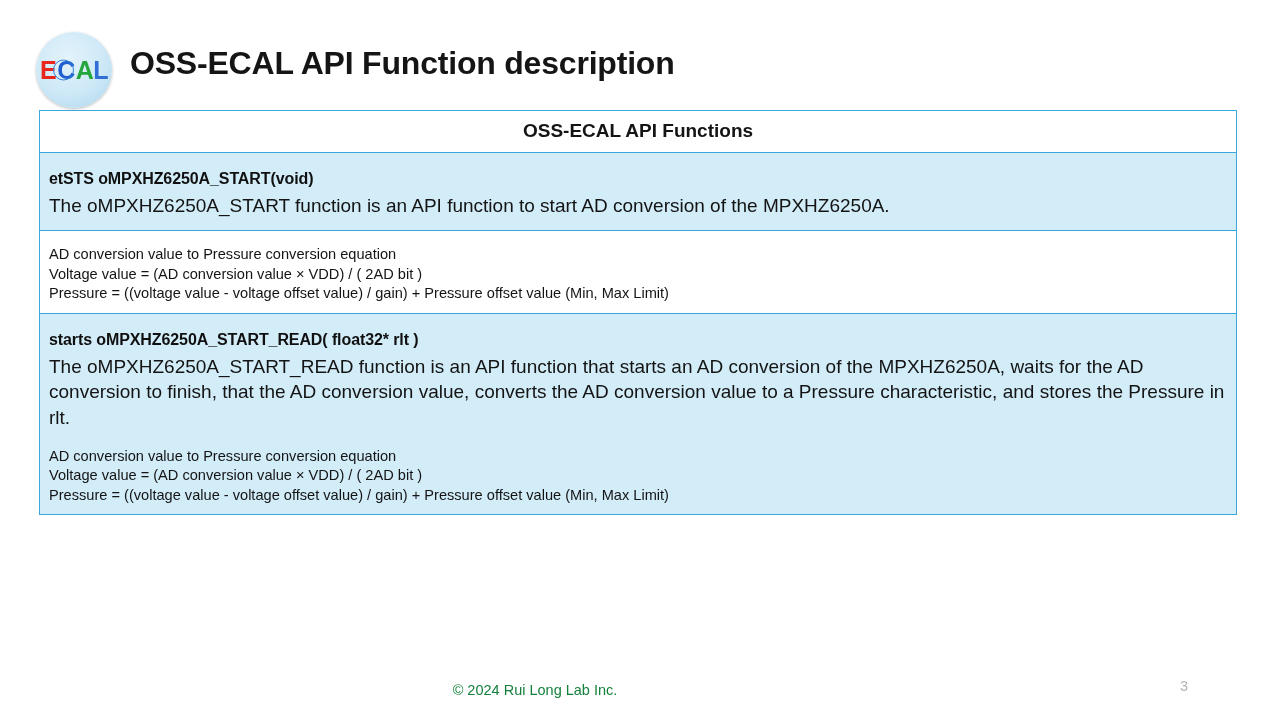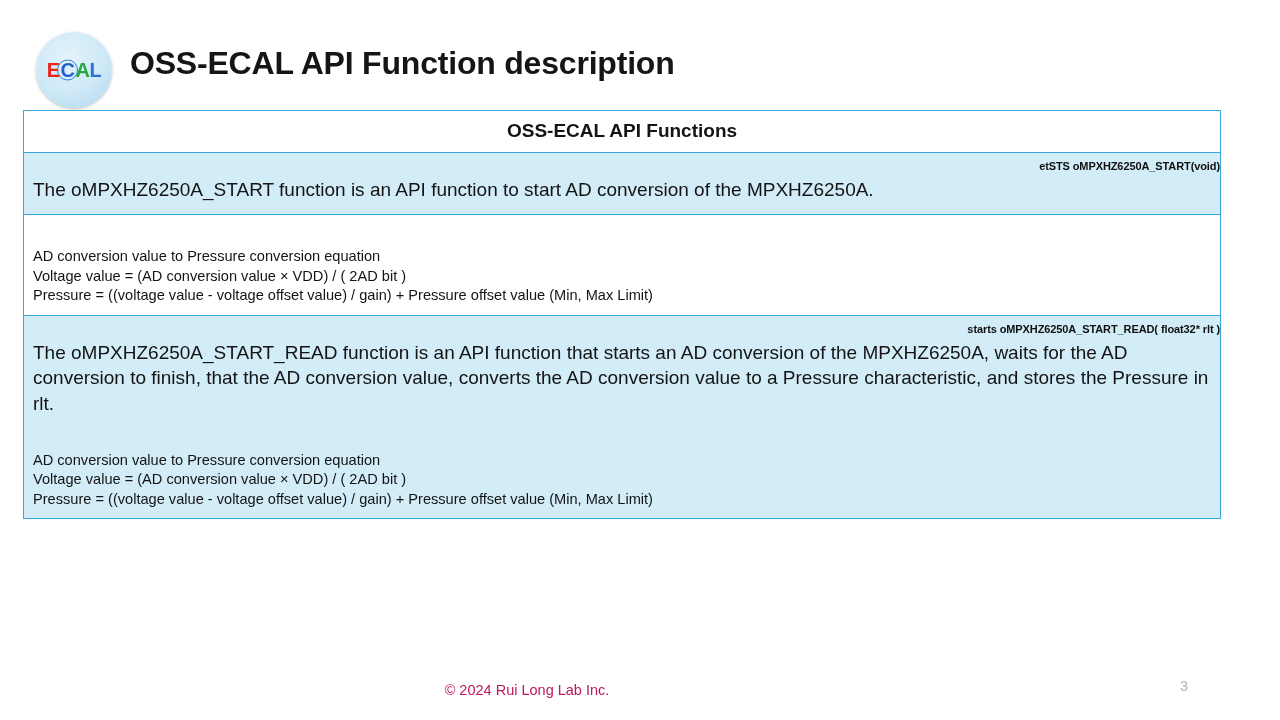--- a/index.html
+++ b/index.html
@@ -36,21 +36,21 @@
     background: radial-gradient(circle at 42% 34%, #e3f3fb 0%, #cfe9f7 52%, #bcdff2 78%, #aed6ee 100%);
     box-shadow: 0 1px 3px rgba(0,0,0,0.28);
     display: flex;
     align-items: center;
     justify-content: center;
     overflow: hidden;
   }
   #brand-logo-text {
     font-family: "Liberation Sans", sans-serif;
     font-weight: bold;
-    font-size: 20px;
+    font-size: 25px;
     letter-spacing: -0.5px;
     line-height: 1;
     white-space: nowrap;
     position: relative;
   }
   #brand-logo-text .l-e { color: #e8261c; }
   #brand-logo-text .l-c { color: #1f5fd0; position: relative; padding: 0 1px; }
   #brand-logo-text .l-a { color: #25a63d; }
   #brand-logo-text .l-l { color: #2f6fd6; }
   .c-ring {
@@ -74,21 +74,21 @@
     font-weight: bold;
     color: #151515;
     letter-spacing: -0.2px;
     white-space: nowrap;
     margin-left: 14px;
   }
 
   
   #api-table {
     position: absolute;
-    left: 23px;
+    left: 39px;
     top: 110px;
     width: 1198px;
     border: 1.6px solid #3aa8dd;
     box-sizing: border-box;
     background: #f97316;
   }
 
   .table-title-row {
     border-bottom: 1.6px solid #3aa8dd;
     background: #ffffff;
@@ -103,59 +103,57 @@
 
   .api-section {
     border-bottom: 1.6px solid #3aa8dd;
     padding: 0;
   }
   .api-section:last-child { border-bottom: none; }
   .api-section.shaded { background: #d2ecf8; }
   .api-section.plain  { background: #ffffff; }
 
   .api-signature {
-    font-size: 11px;
+    font-size: 16px;
     font-weight: bold;
     color: #101010;
-    padding: 7px 0 5px 9px;
+    padding: 17px 0 5px 9px;
     letter-spacing: -0.1px;
-    text-align: right;
   }
 
   .api-body {
     font-size: 19px;
     color: #141414;
     line-height: 1.34;
     padding: 0 10px 3px 9px;
   }
   .api-body p {
     margin: 0 0 0 0;
     padding: 0;
   }
   .api-block-gap { height: 14px; }
   .api-section-pad { height: 9px; }
 
   .eq-block {
     font-size: 14.6px;
     color: #141414;
     line-height: 1.33;
     padding: 0 10px 0 9px;
-    margin-top: 18px;
   }
   .eq-block div { white-space: nowrap; }
 
   
   #footer-copyright {
     position: absolute;
-    left: 0;
+    left: 8px;
     top: 682px;
     width: 1054px;
     text-align: center;
     font-size: 14.5px;
-    color: #be185d;
+    color: #15803d;
   }
   #footer-page-number {
     position: absolute;
     right: 92px;
     top: 678px;
     font-size: 14.5px;
     color: #b3b3b3;
   }
 </style>
 </head>

